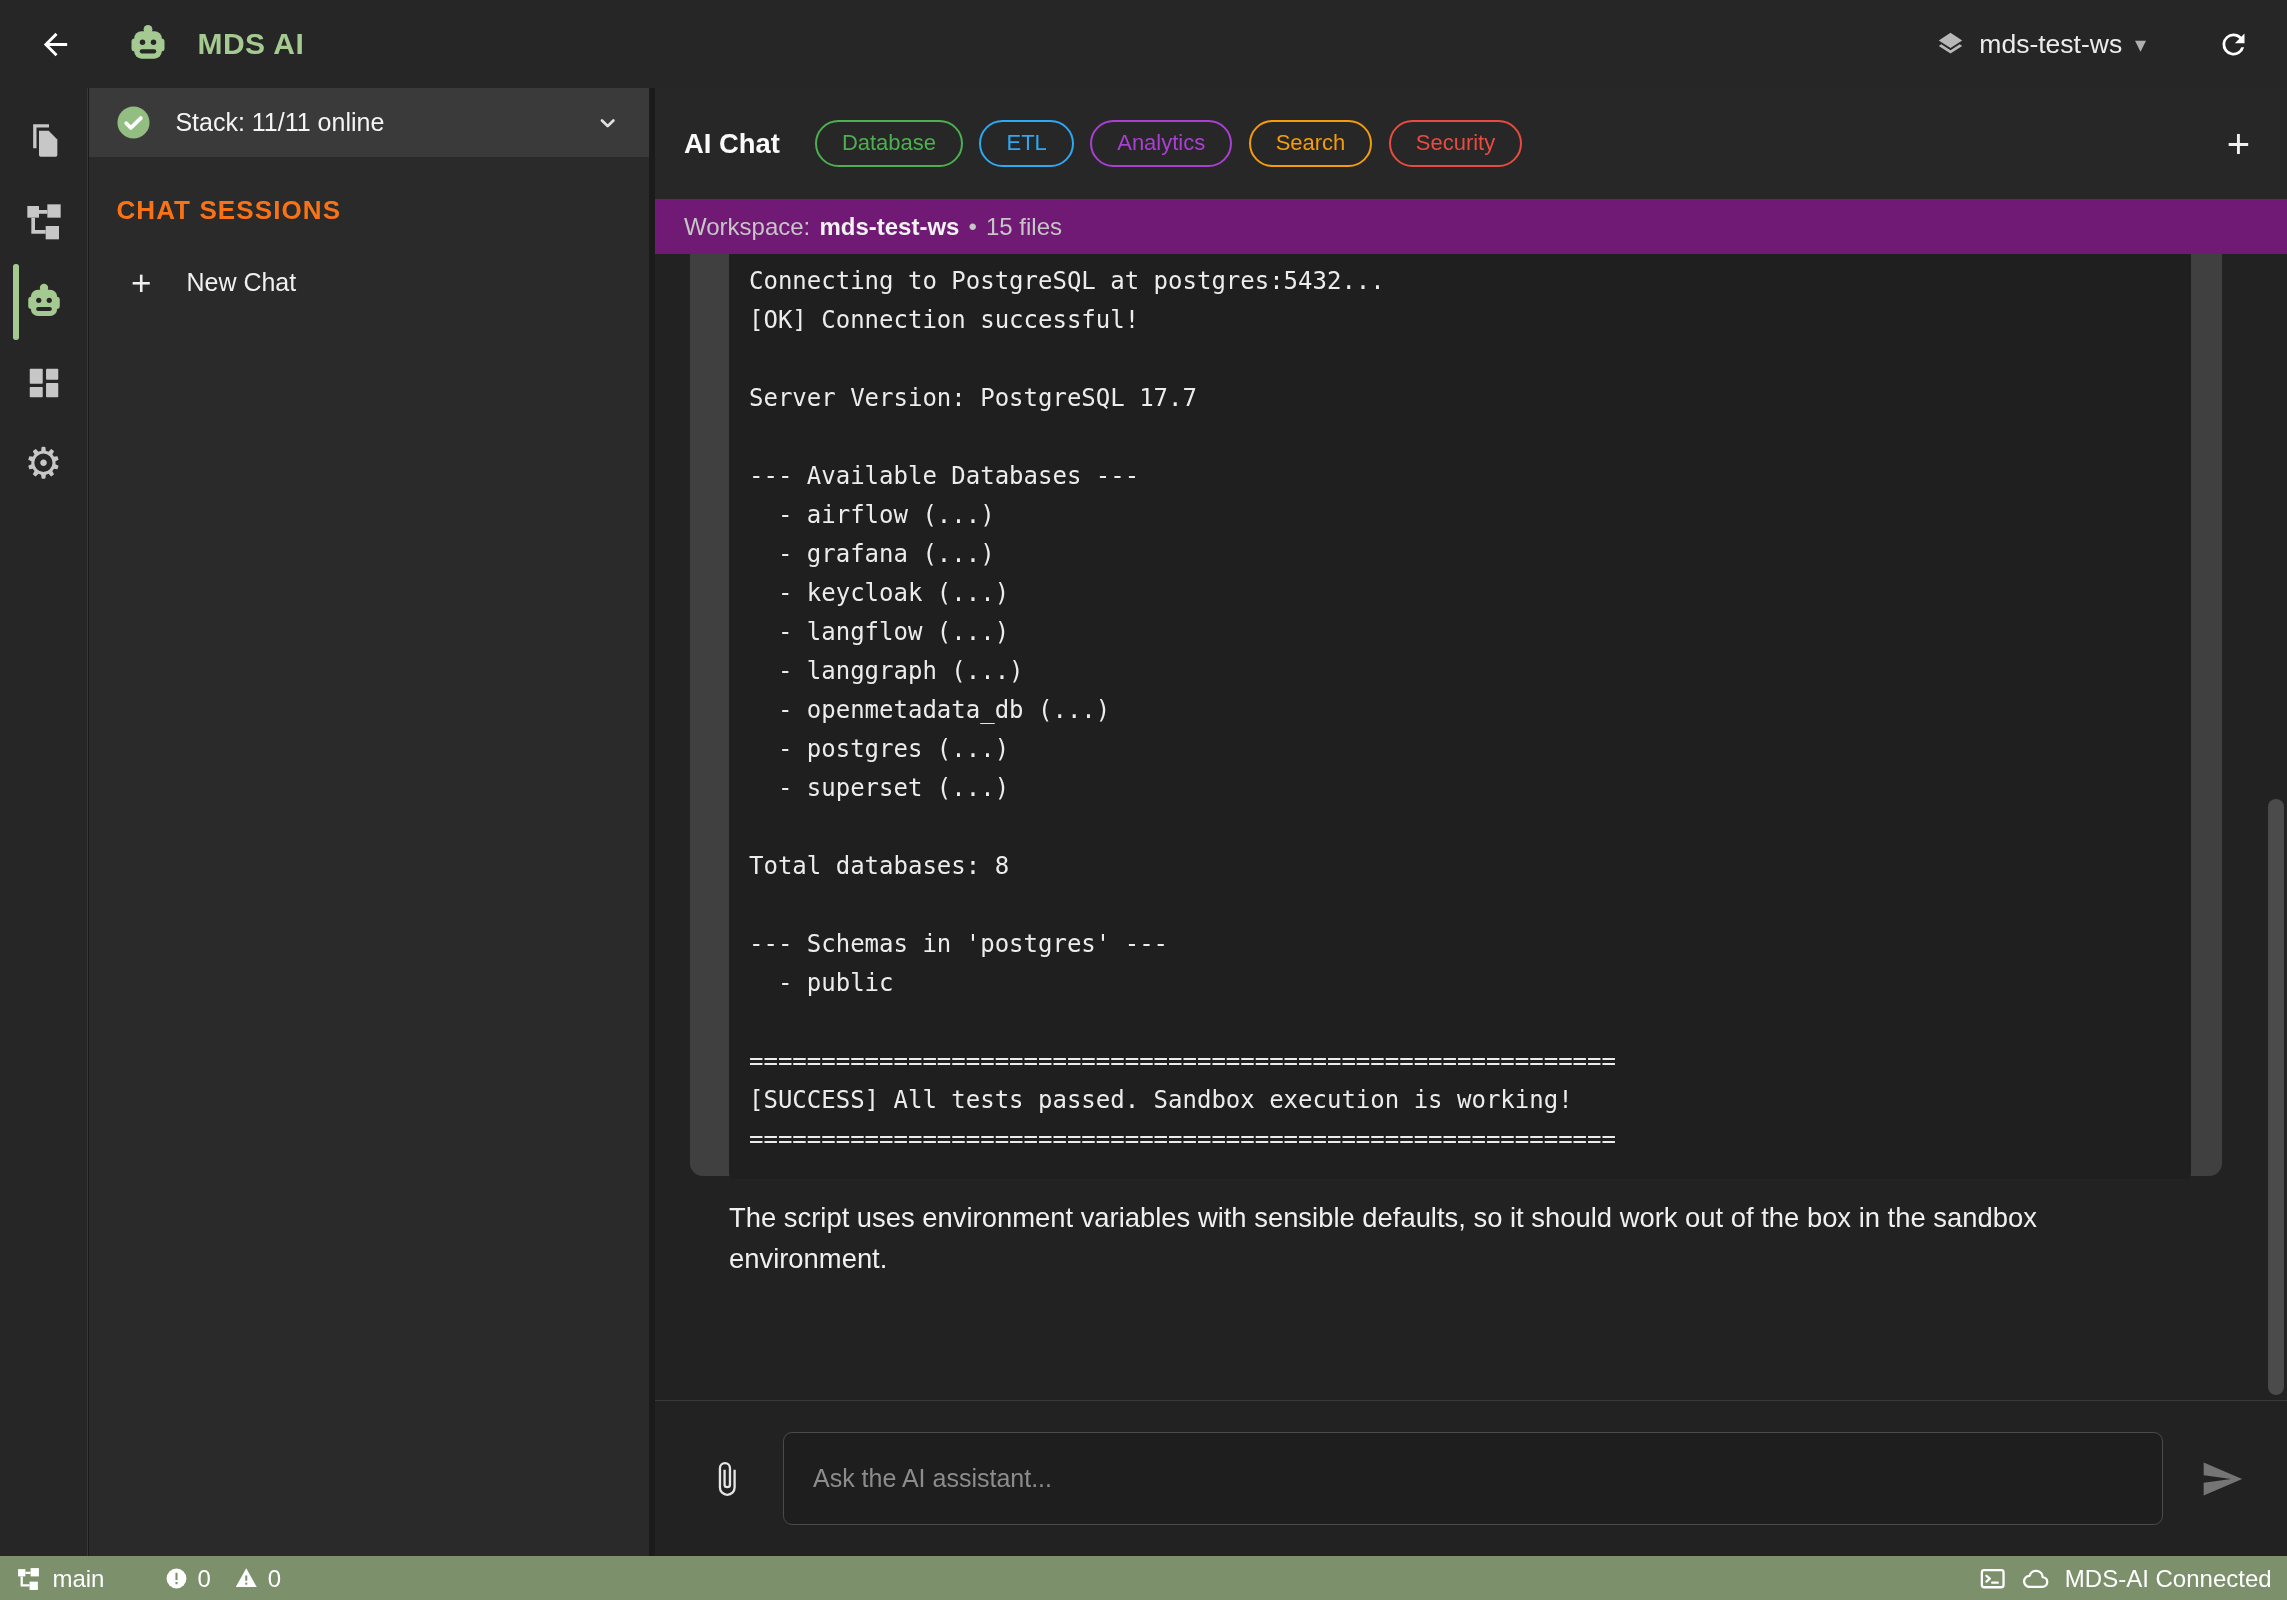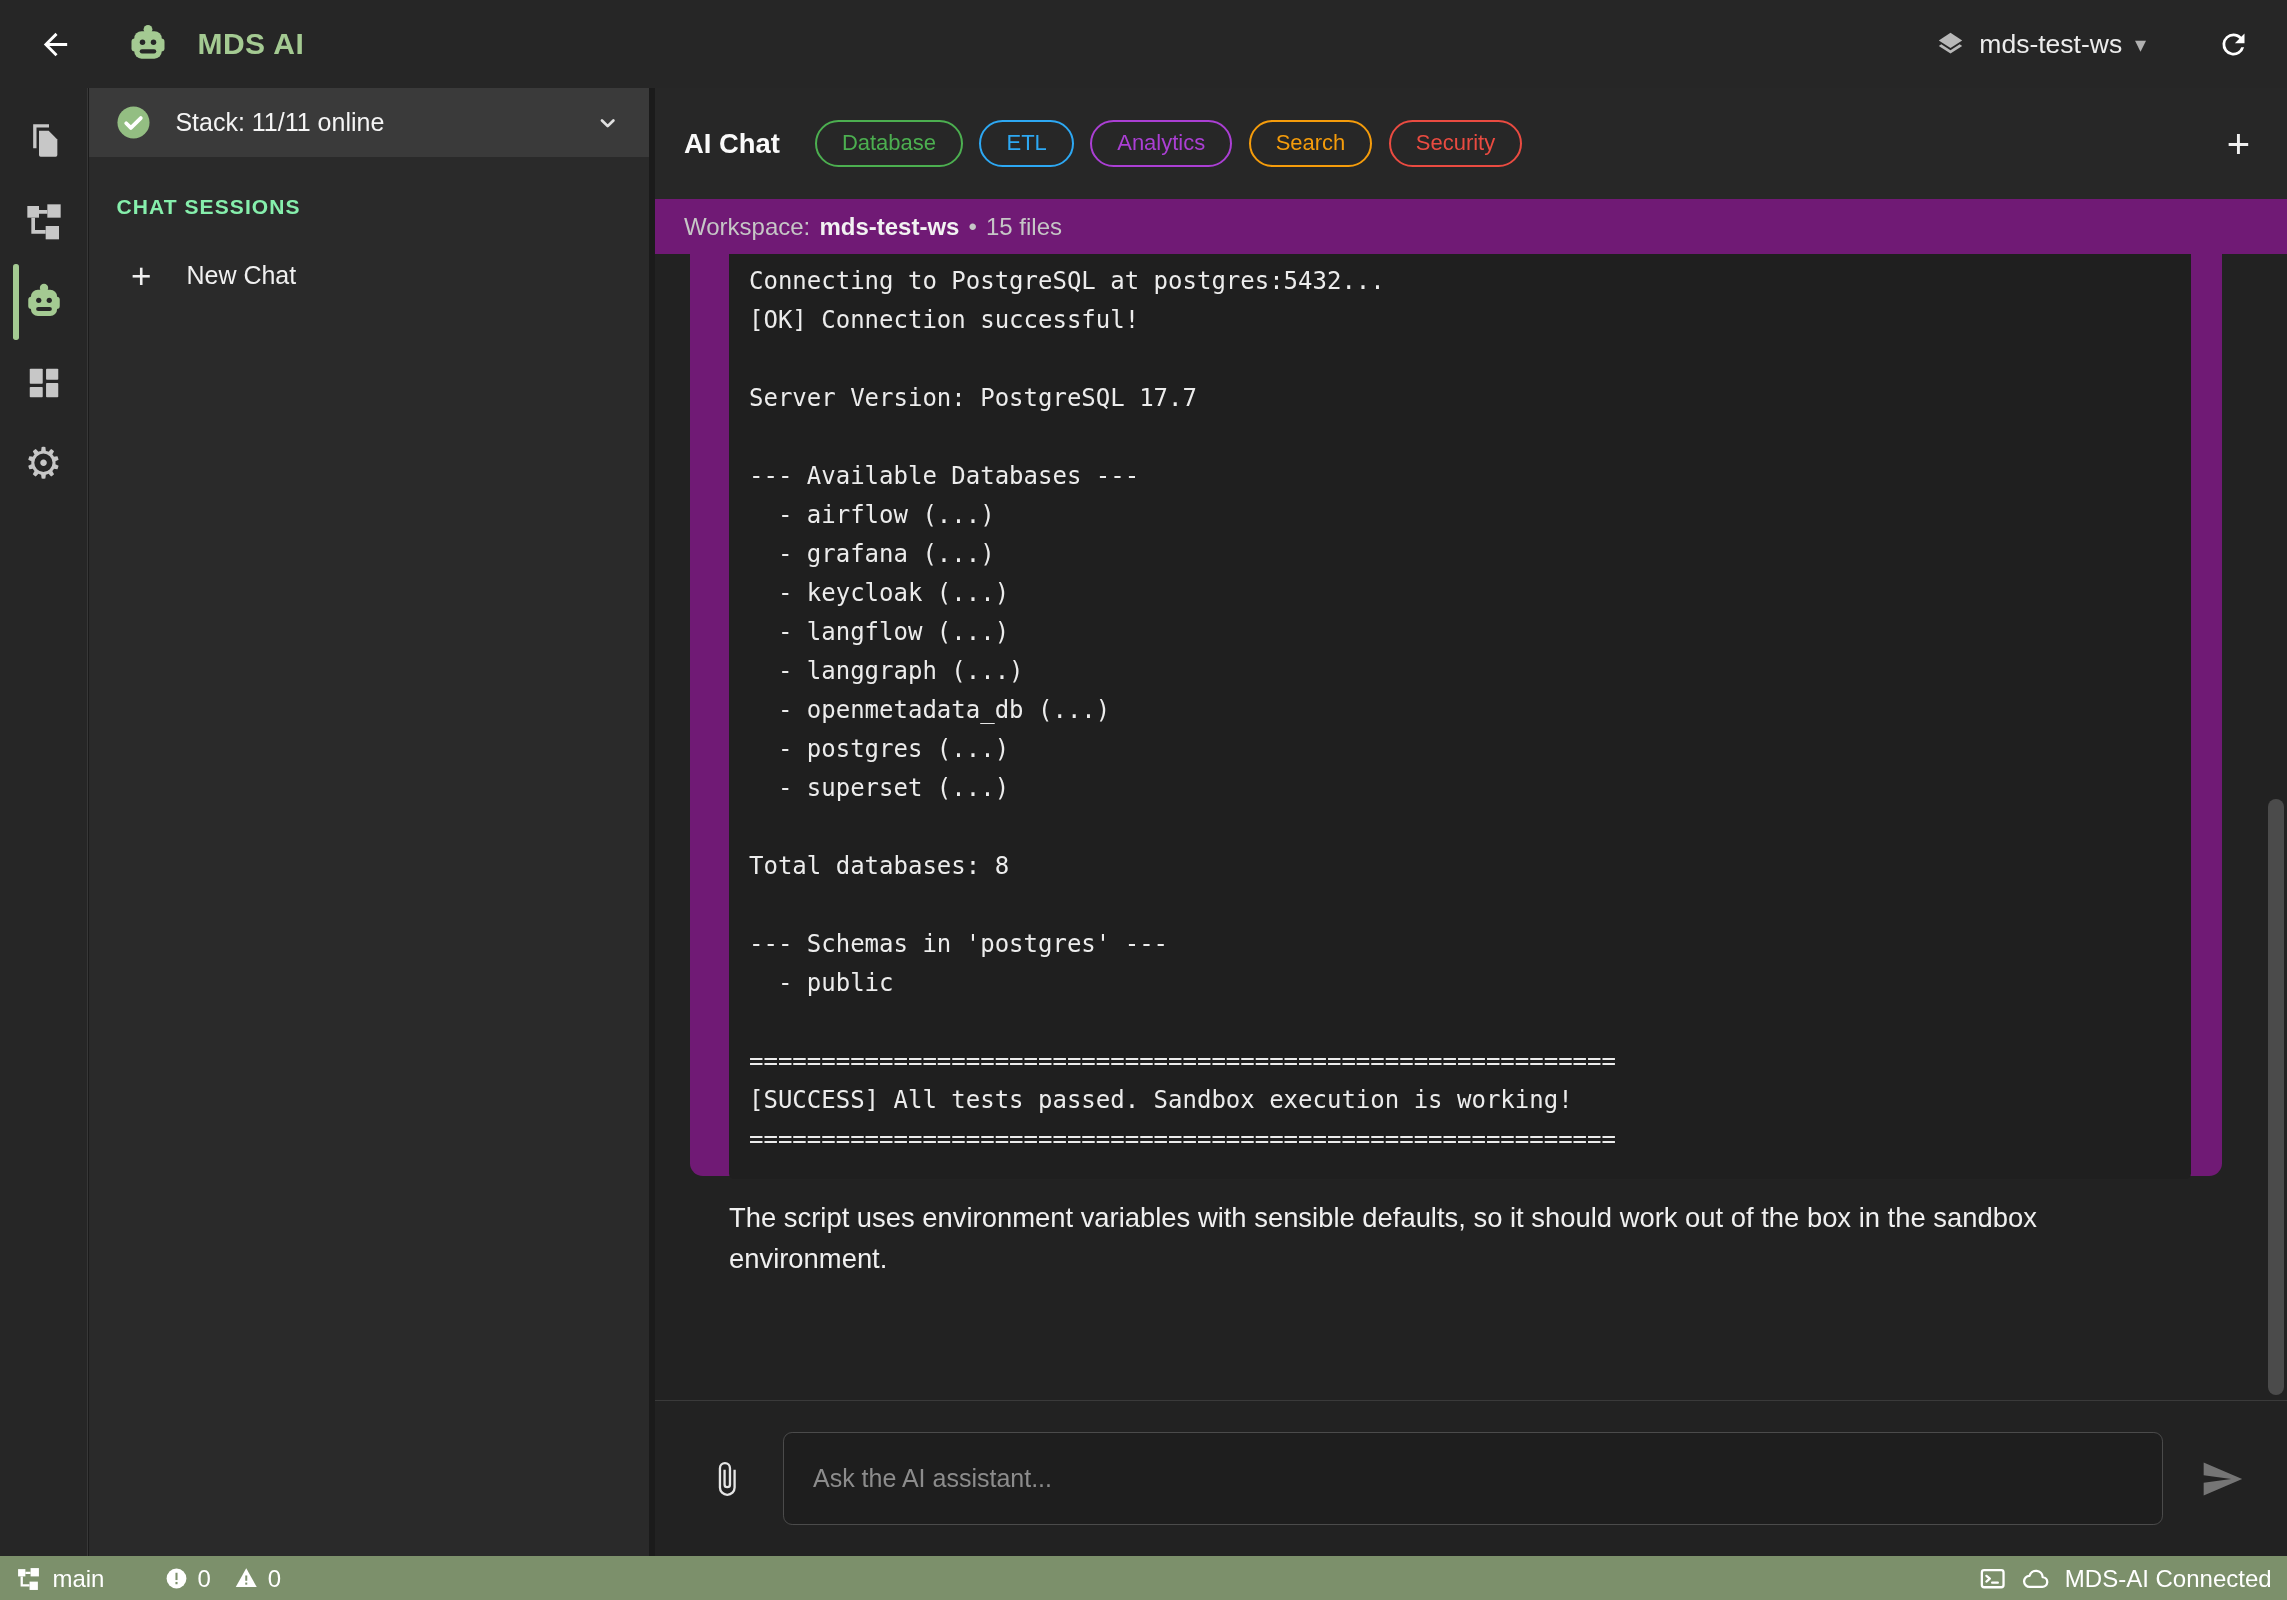--- a/index.html
+++ b/index.html
@@ -39,21 +39,21 @@
   
   .sidebar {
     position:absolute; left:89px; top:88px; bottom:45px; width:560px;
     background:#2a2a2a;
   }
   .sb-header { height:75px; display:flex; align-items:center; padding:0 27.4px; }
   .sb-header-label { font-size:24px; font-weight:bold; letter-spacing:1.4px; color:#f2f2f2; margin-left:20px; }
   .sb-spacer { flex:1; }
   .stack-row { height:69px; background:#3a3a3a; display:flex; align-items:center; padding:0 27.4px; cursor:pointer; }
   .stack-label { font-size:25px; color:#f4f4f4; margin-left:24px; }
-  .sessions-title { margin:38px 0 0 27.4px; font-size:21px; font-weight:bold; letter-spacing:1.1px; color:#86efac; }
+  .sessions-title { margin:38px 0 0 27.4px; font-size:26px; font-weight:bold; letter-spacing:1.1px; color:#f97316; }
   .new-chat { margin-top:27.4px; height:58px; display:flex; align-items:center; padding:0 42px; cursor:pointer; }
   .new-chat .plus { font-size:35px; font-weight:300; color:#f0f0f0; line-height:1; }
   .new-chat-label { font-size:25px; color:#f0f0f0; margin-left:35px; }
 
   
   .main { position:absolute; left:655px; top:88px; right:0; bottom:45px; background:#222222; }
   .chat-header { height:111px; display:flex; align-items:center; padding:0 38px 0 29px; background:#272727; }
   .chat-title { font-size:27.4px; font-weight:bold; color:#fafafa; }
   .pills { display:flex; gap:16.4px; margin-left:35px; }
   .pill {
@@ -64,21 +64,21 @@
 
   .workspace-bar {
     height:55px; background:#701a75; display:flex; align-items:center;
     padding:0 29px; font-size:24px; color:#c6c6c6; gap:9.1px;
   }
   .workspace-bar b { color:#f2f2f2; }
 
   .chat-scroll { position:relative; height:1146px; overflow:hidden; }
   .bubble {
     position:absolute; left:35px; top:0; width:1532px; height:922px;
-    background:#701a75; border-radius:0 0 12.8px 12.8px;
+    background:#404040; border-radius:0 0 12.8px 12.8px;
   }
   .codeblock {
     margin:0 31px 0 39px; height:925px; background:#1f1f1f;
     border-radius:0 0 5.5px 5.5px; padding:8.2px 9.1px 0 20px; overflow:hidden;
   }
   .codeblock pre {
     font-family:"DejaVu Sans Mono", monospace; font-size:24px; line-height:39px;
     color:#ececec; white-space:pre;
   }
   .msg-text { margin:18.3px 39px 0 39px; font-size:27.4px; line-height:41px; color:#f0f0f0; }

